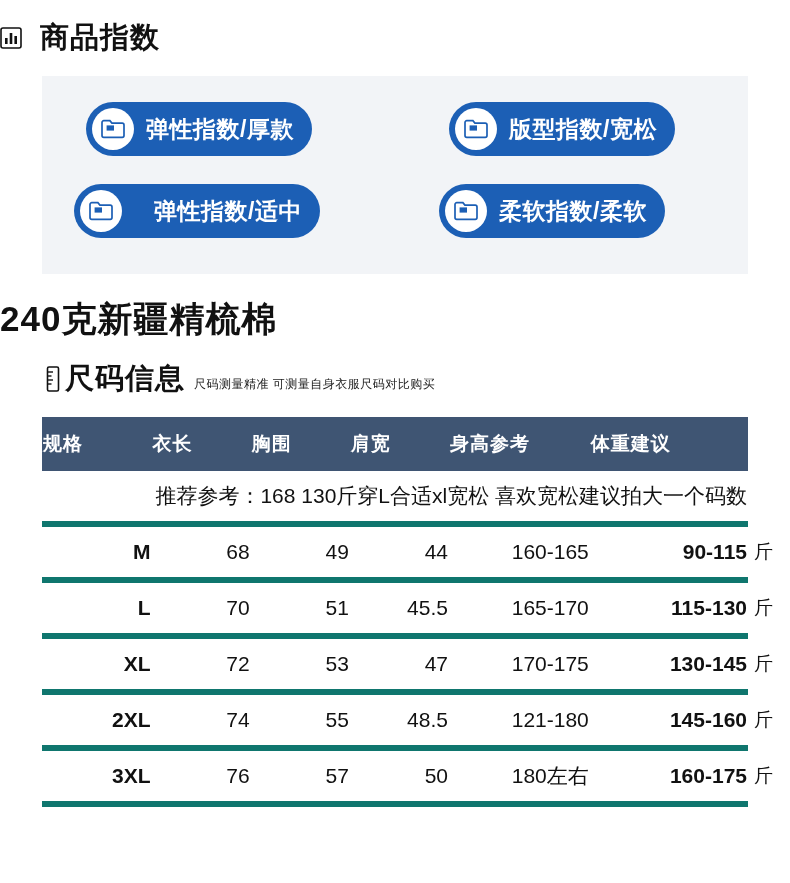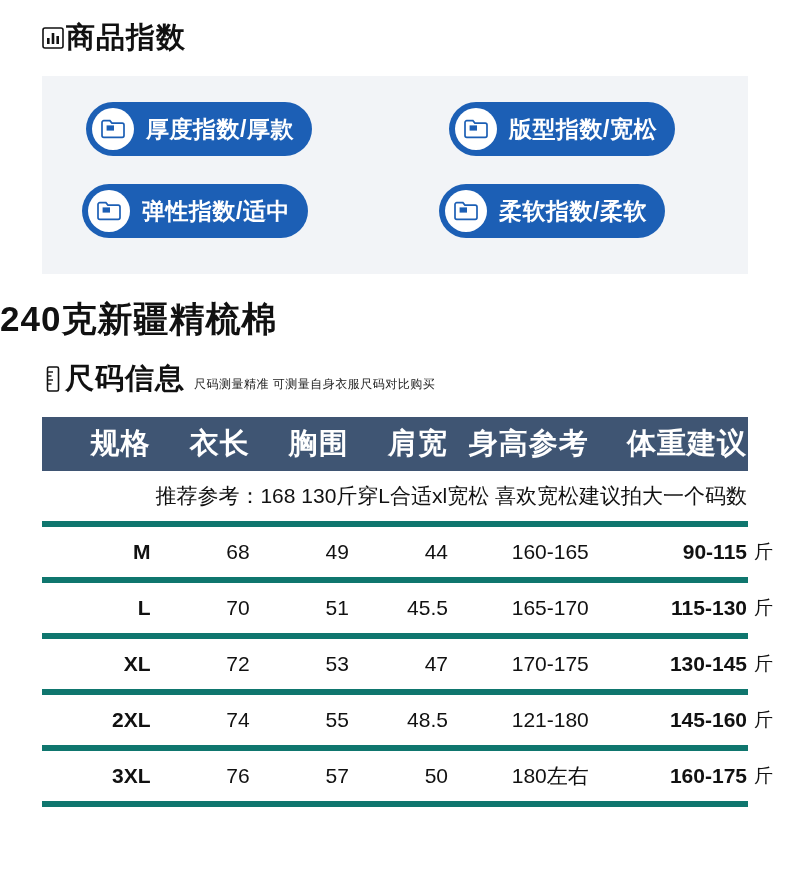--- a/index.html
+++ b/index.html
@@ -13,22 +13,21 @@
     font-family: "Liberation Sans", "DejaVu Sans", sans-serif;
     color: #1a1a1a;
     position: relative;
     overflow: hidden;
   }
 
   
   .section-head {
     display: flex;
     align-items: center;
-    gap: 2px;
-    padding-left: 42px;
+    gap: 18px;
   }
   .head-icon {
     width: 22px;
     height: 24px;
     display: flex;
     align-items: center;
     justify-content: center;
   }
   .head-title {
     font-size: 29px;
@@ -69,21 +68,21 @@
   .pill-label {
     color: #ffffff;
     font-size: 23px;
     font-weight: bold;
     margin: 0 18px 0 12px;
     white-space: nowrap;
     letter-spacing: 0.5px;
   }
   .pill-0 { left: 44px;  top: 26px; }
   .pill-1 { left: 407px; top: 26px; }
-  .pill-2 { left: 40px;  top: 108px; }
+  .pill-2 { left: 32px;  top: 108px; gap: 20px; }
   .pill-3 { left: 397px; top: 108px; }
 
   
   .headline {
     text-align: left;
     font-size: 35px;
     font-weight: bold;
     letter-spacing: 1px;
     margin-top: 22px;
     color: #111;
@@ -110,24 +109,24 @@
     margin: 18px 42px 0 42px;
   }
   table.size-table {
     width: 100%;
     border-collapse: collapse;
     table-layout: fixed;
   }
   table.size-table th {
     background: #3f5573;
     color: #ffffff;
-    font-size: 29px;
+    font-size: 19px;
     font-weight: bold;
     height: 52px;
-    text-align: right;
+    text-align: left;
     letter-spacing: 1px;
   }
   table.size-table td {
     text-align: right;
     font-size: 21px;
     height: 48px;
     color: #111;
     border-bottom: 6px solid #0f766e;
   }
   .note-row td {
@@ -181,21 +180,21 @@
 
 <div class="index-panel">
 
   <div class="pill pill-0">
     <span class="pill-icon">
       <svg width="26" height="22" viewBox="0 0 26 22" aria-hidden="true">
         <path d="M2 4.5a1.8 1.8 0 0 1 1.8-1.8h6.1l2 2.4h10.3A1.8 1.8 0 0 1 24 6.9v10.6a1.8 1.8 0 0 1-1.8 1.8H3.8A1.8 1.8 0 0 1 2 17.5z" fill="none" stroke="#1c5fb5" stroke-width="1.7"></path>
         <rect x="6.6" y="7.4" width="7.4" height="5.2" fill="#1c5fb5"></rect>
       </svg>
     </span>
-    <span class="pill-label">厚度指数/厚款</span>
+    <span class="pill-label">弹性指数/厚款</span>
   </div>
 
   <div class="pill pill-1">
     <span class="pill-icon">
       <svg width="26" height="22" viewBox="0 0 26 22" aria-hidden="true">
         <path d="M2 4.5a1.8 1.8 0 0 1 1.8-1.8h6.1l2 2.4h10.3A1.8 1.8 0 0 1 24 6.9v10.6a1.8 1.8 0 0 1-1.8 1.8H3.8A1.8 1.8 0 0 1 2 17.5z" fill="none" stroke="#1c5fb5" stroke-width="1.7"></path>
         <rect x="6.6" y="7.4" width="7.4" height="5.2" fill="#1c5fb5"></rect>
       </svg>
     </span>
     <span class="pill-label">版型指数/宽松</span>

